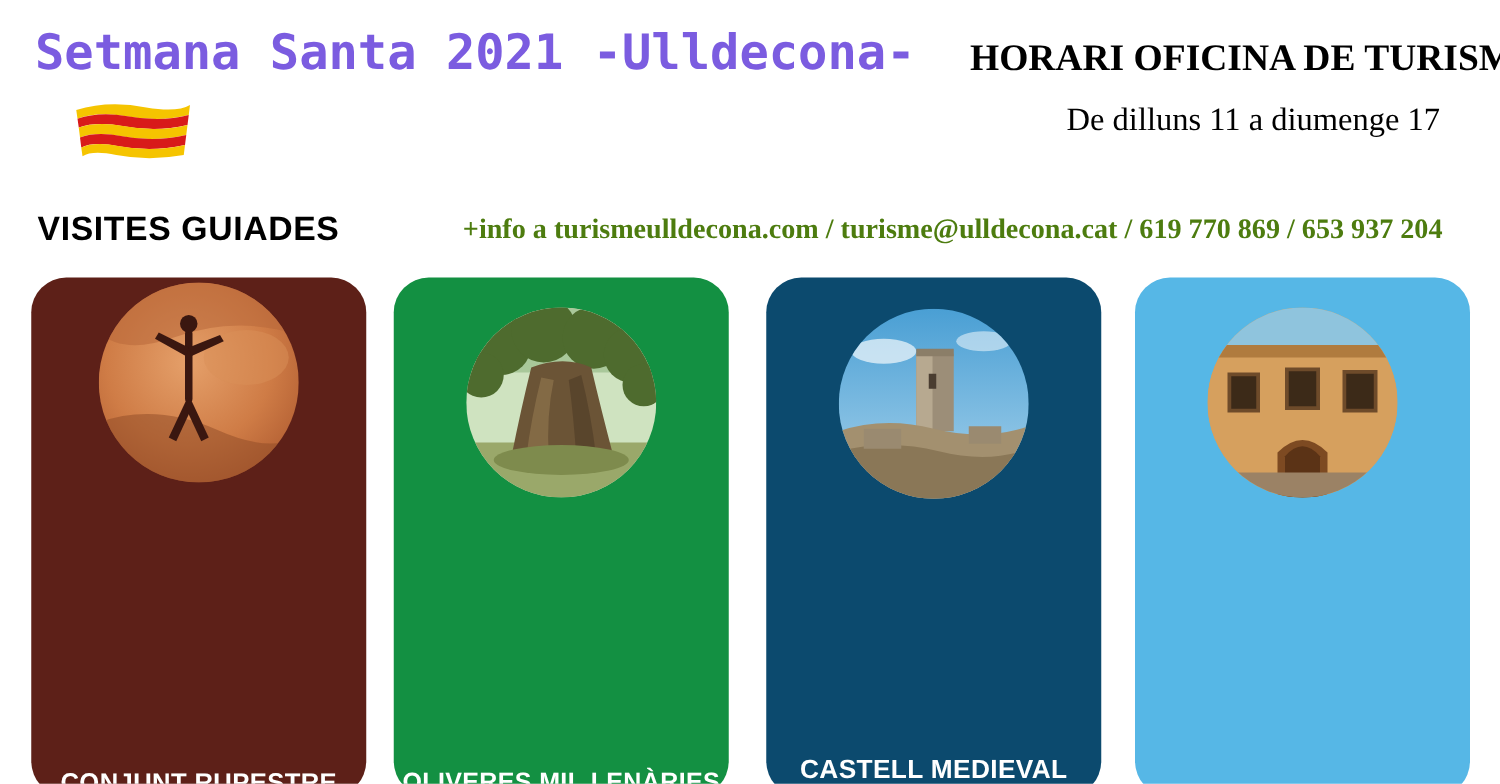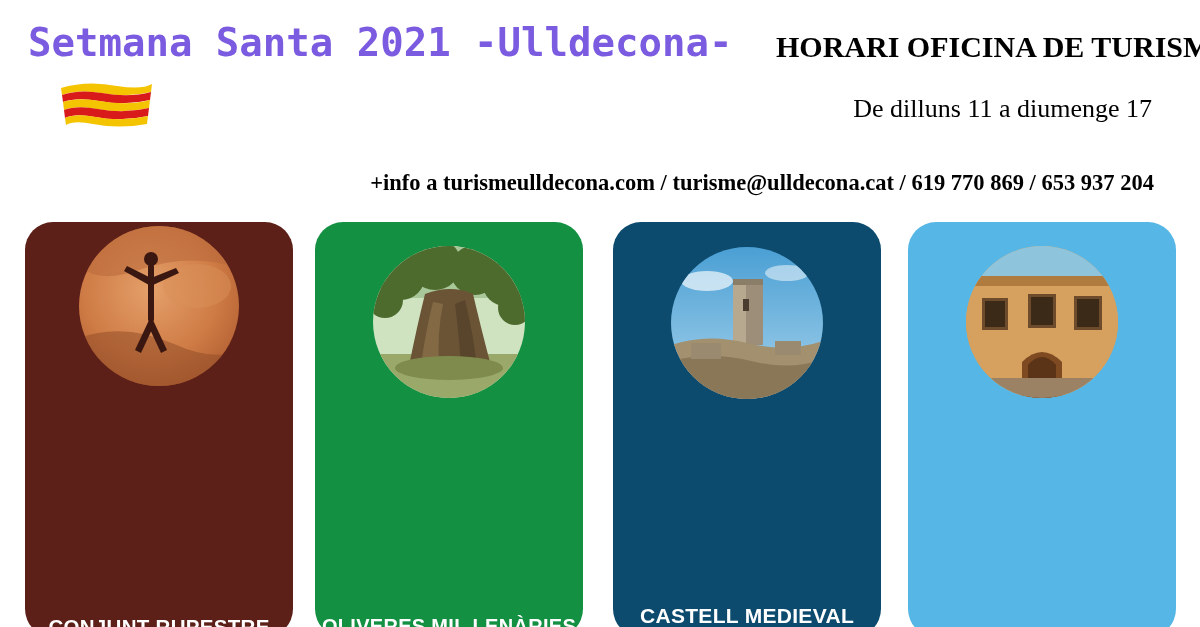--- a/index.html
+++ b/index.html
@@ -35,39 +35,39 @@
   }
   .horari-title {
     position: absolute; left: 776px; top: 30px;
     font-family: "Liberation Serif", serif;
     font-weight: bold;
     font-size: 30px;
     color: #000;
     white-space: nowrap;
   }
   .horari-line1 {
-    position: absolute; right: 48px; top: 94px;
+    position: absolute; right: 48px; top: 81px;
     font-family: "Liberation Serif", serif;
     font-size: 26px;
     color: #000;
     white-space: nowrap;
   }
   .horari-line2 {
     position: absolute; right: 46px; top: 119px;
     font-family: "Liberation Serif", serif;
     font-size: 25px;
     color: #000;
     white-space: nowrap;
   }
   .info-line {
     position: absolute; right: 46px; top: 170px;
     font-family: "Liberation Serif", serif;
     font-weight: bold;
     font-size: 22.5px;
-    color: #000000;
+    color: #4d7c0f;
     white-space: nowrap;
   }
 
   
   .card {
     position: absolute;
     top: 222px;
     width: 268px;
     height: 415px;
     border-radius: 28px;
@@ -119,20 +119,21 @@
   <svg class="flag" viewBox="0 0 98 48">
     <g>
       <path d="M4 8 Q30 0 60 6 Q85 10 95 4 L94 12 Q70 18 44 13 Q20 9 5 15 Z" fill="#f5c400"></path>
       <path d="M5 15 Q22 9 45 13 Q72 18 94 12 L93 20 Q68 26 42 21 Q20 17 6 22 Z" fill="#d81a1a"></path>
       <path d="M6 22 Q21 17 43 21 Q70 26 93 20 L92 28 Q66 34 40 29 Q19 25 7 30 Z" fill="#f5c400"></path>
       <path d="M7 30 Q20 25 41 29 Q67 34 92 28 L91 36 Q64 42 38 37 Q18 33 8 38 Z" fill="#d81a1a"></path>
       <path d="M8 38 Q19 33 39 37 Q65 42 91 36 L90 44 Q62 49 36 44 Q17 40 9 45 Z" fill="#f5c400"></path>
     </g>
   </svg>
 
+  <div class="visites-guiades">VISITES GUIADES</div>
 
   <div class="horari-title">HORARI OFICINA DE TURISME</div>
   <div class="horari-line1">De dilluns 11 a diumenge 17</div>
   <div class="info-line">+info a  turismeulldecona.com / turisme@ulldecona.cat / 619 770 869 / 653 937 204</div>
 
   <div class="card card-1">
     <div class="card-photo">
       <svg viewBox="0 0 160 160" class="photo-inner">
         <defs>
           <radialGradient id="rock1" cx="45%" cy="40%" r="75%">

